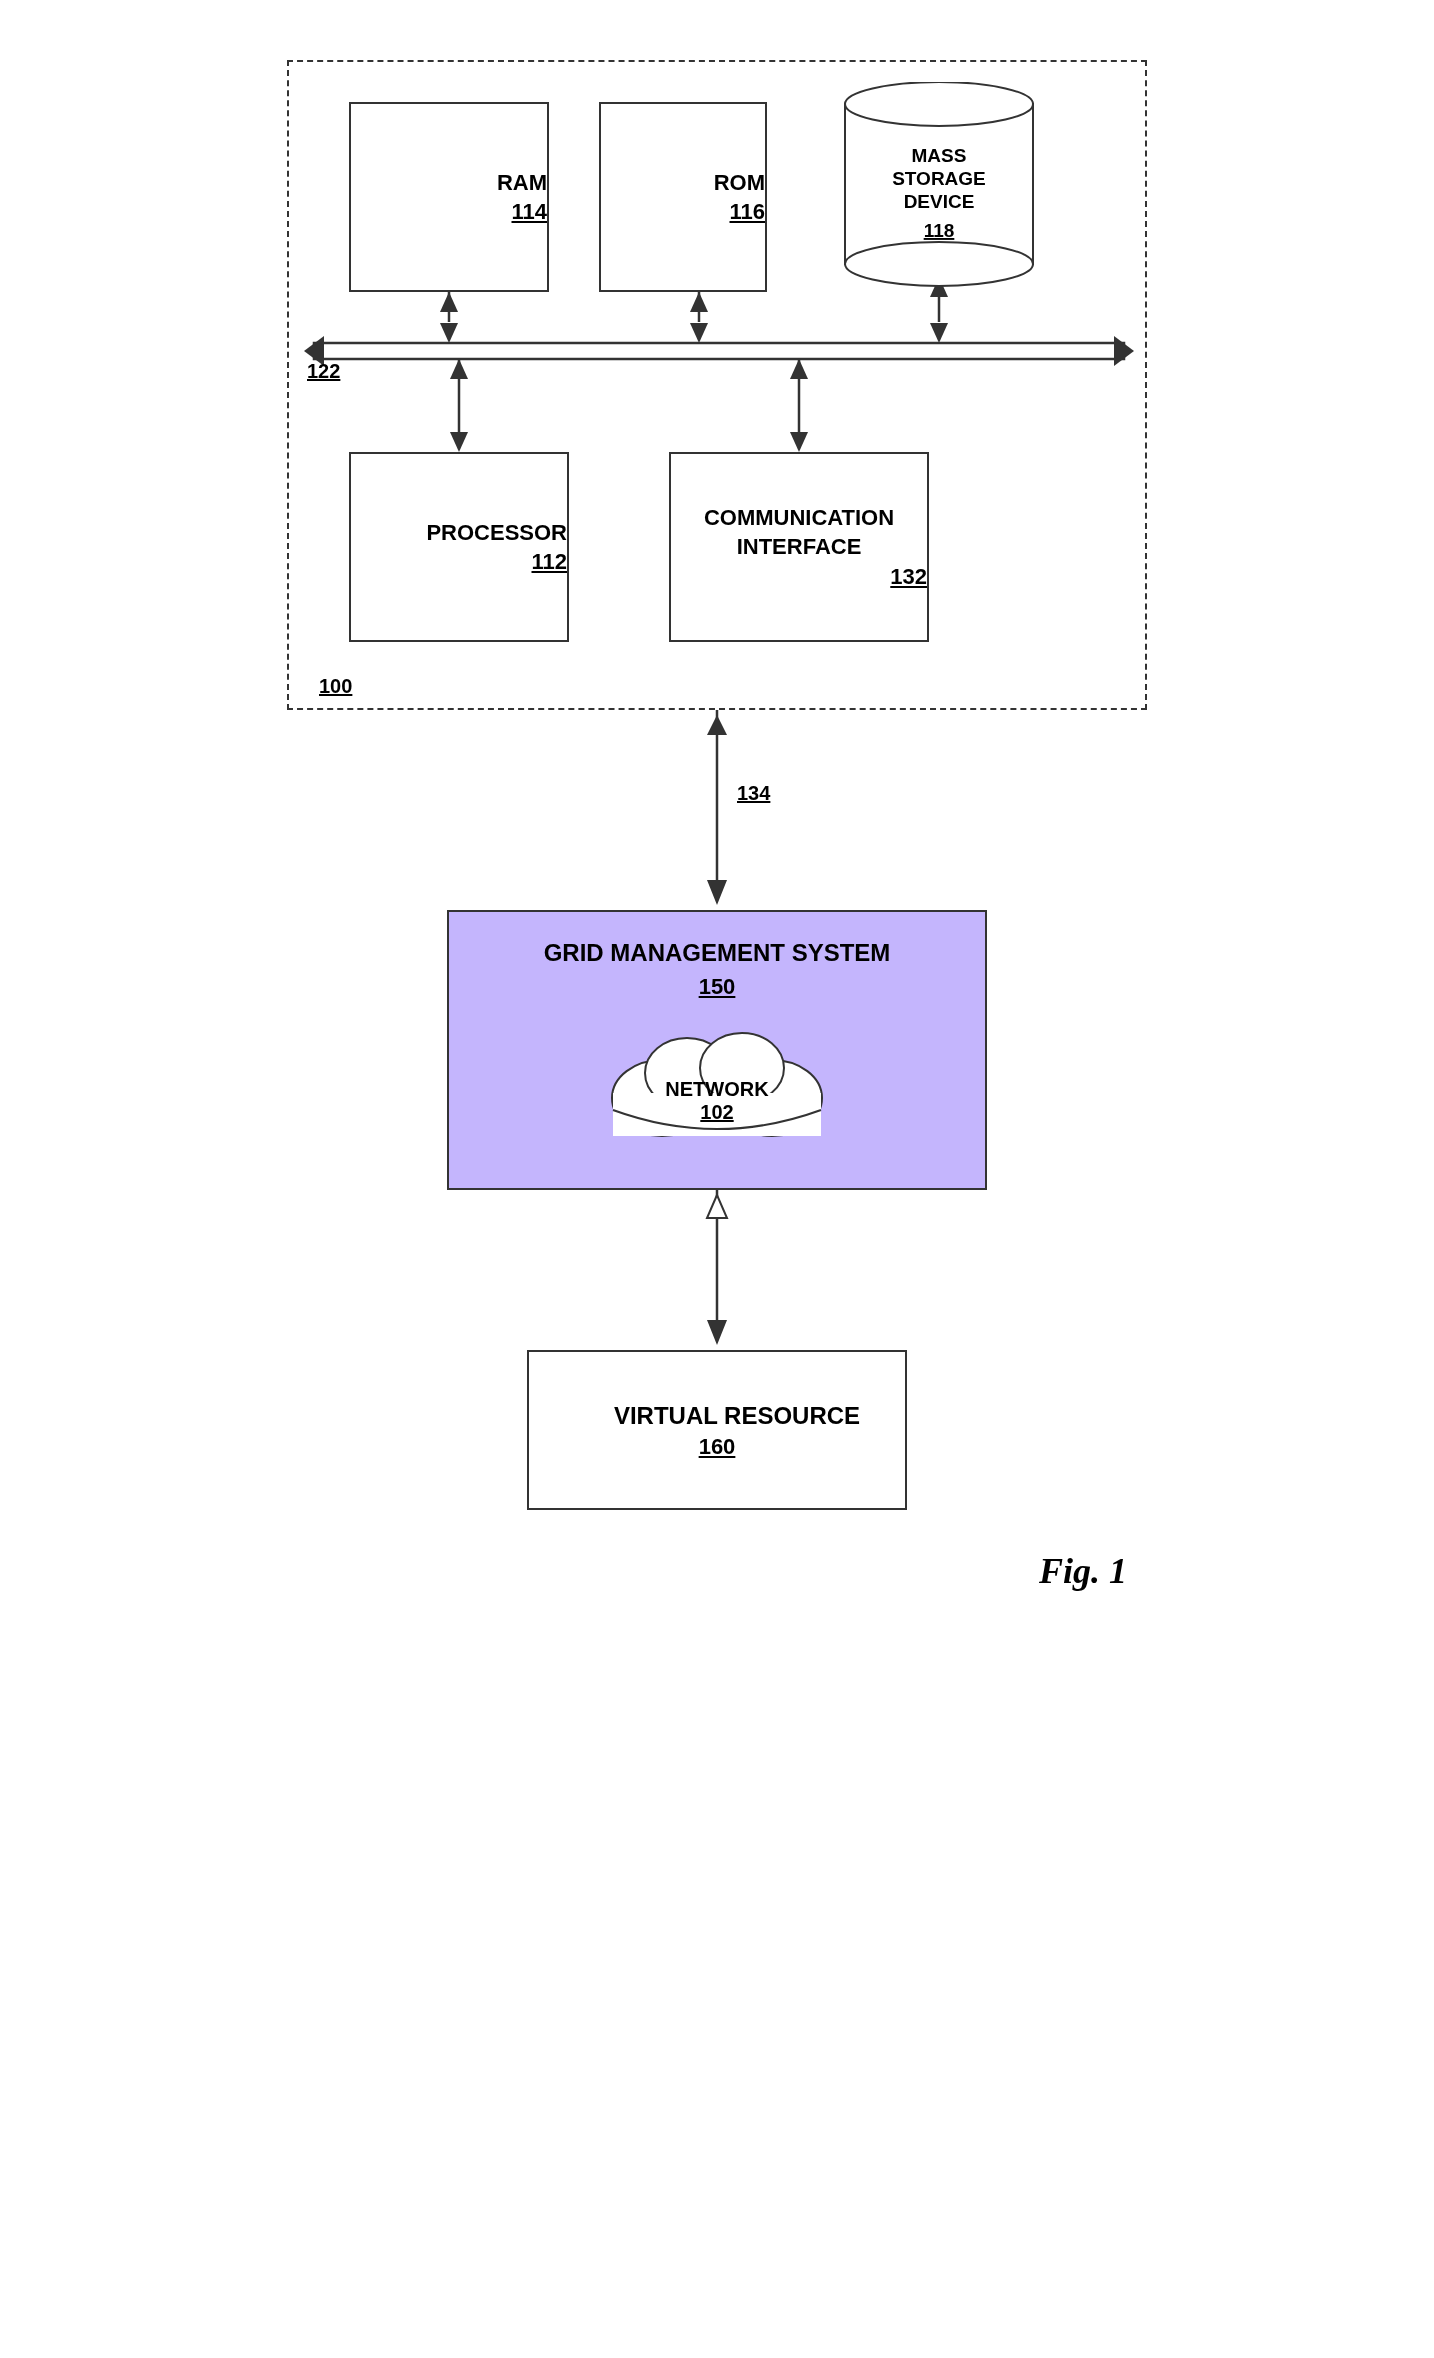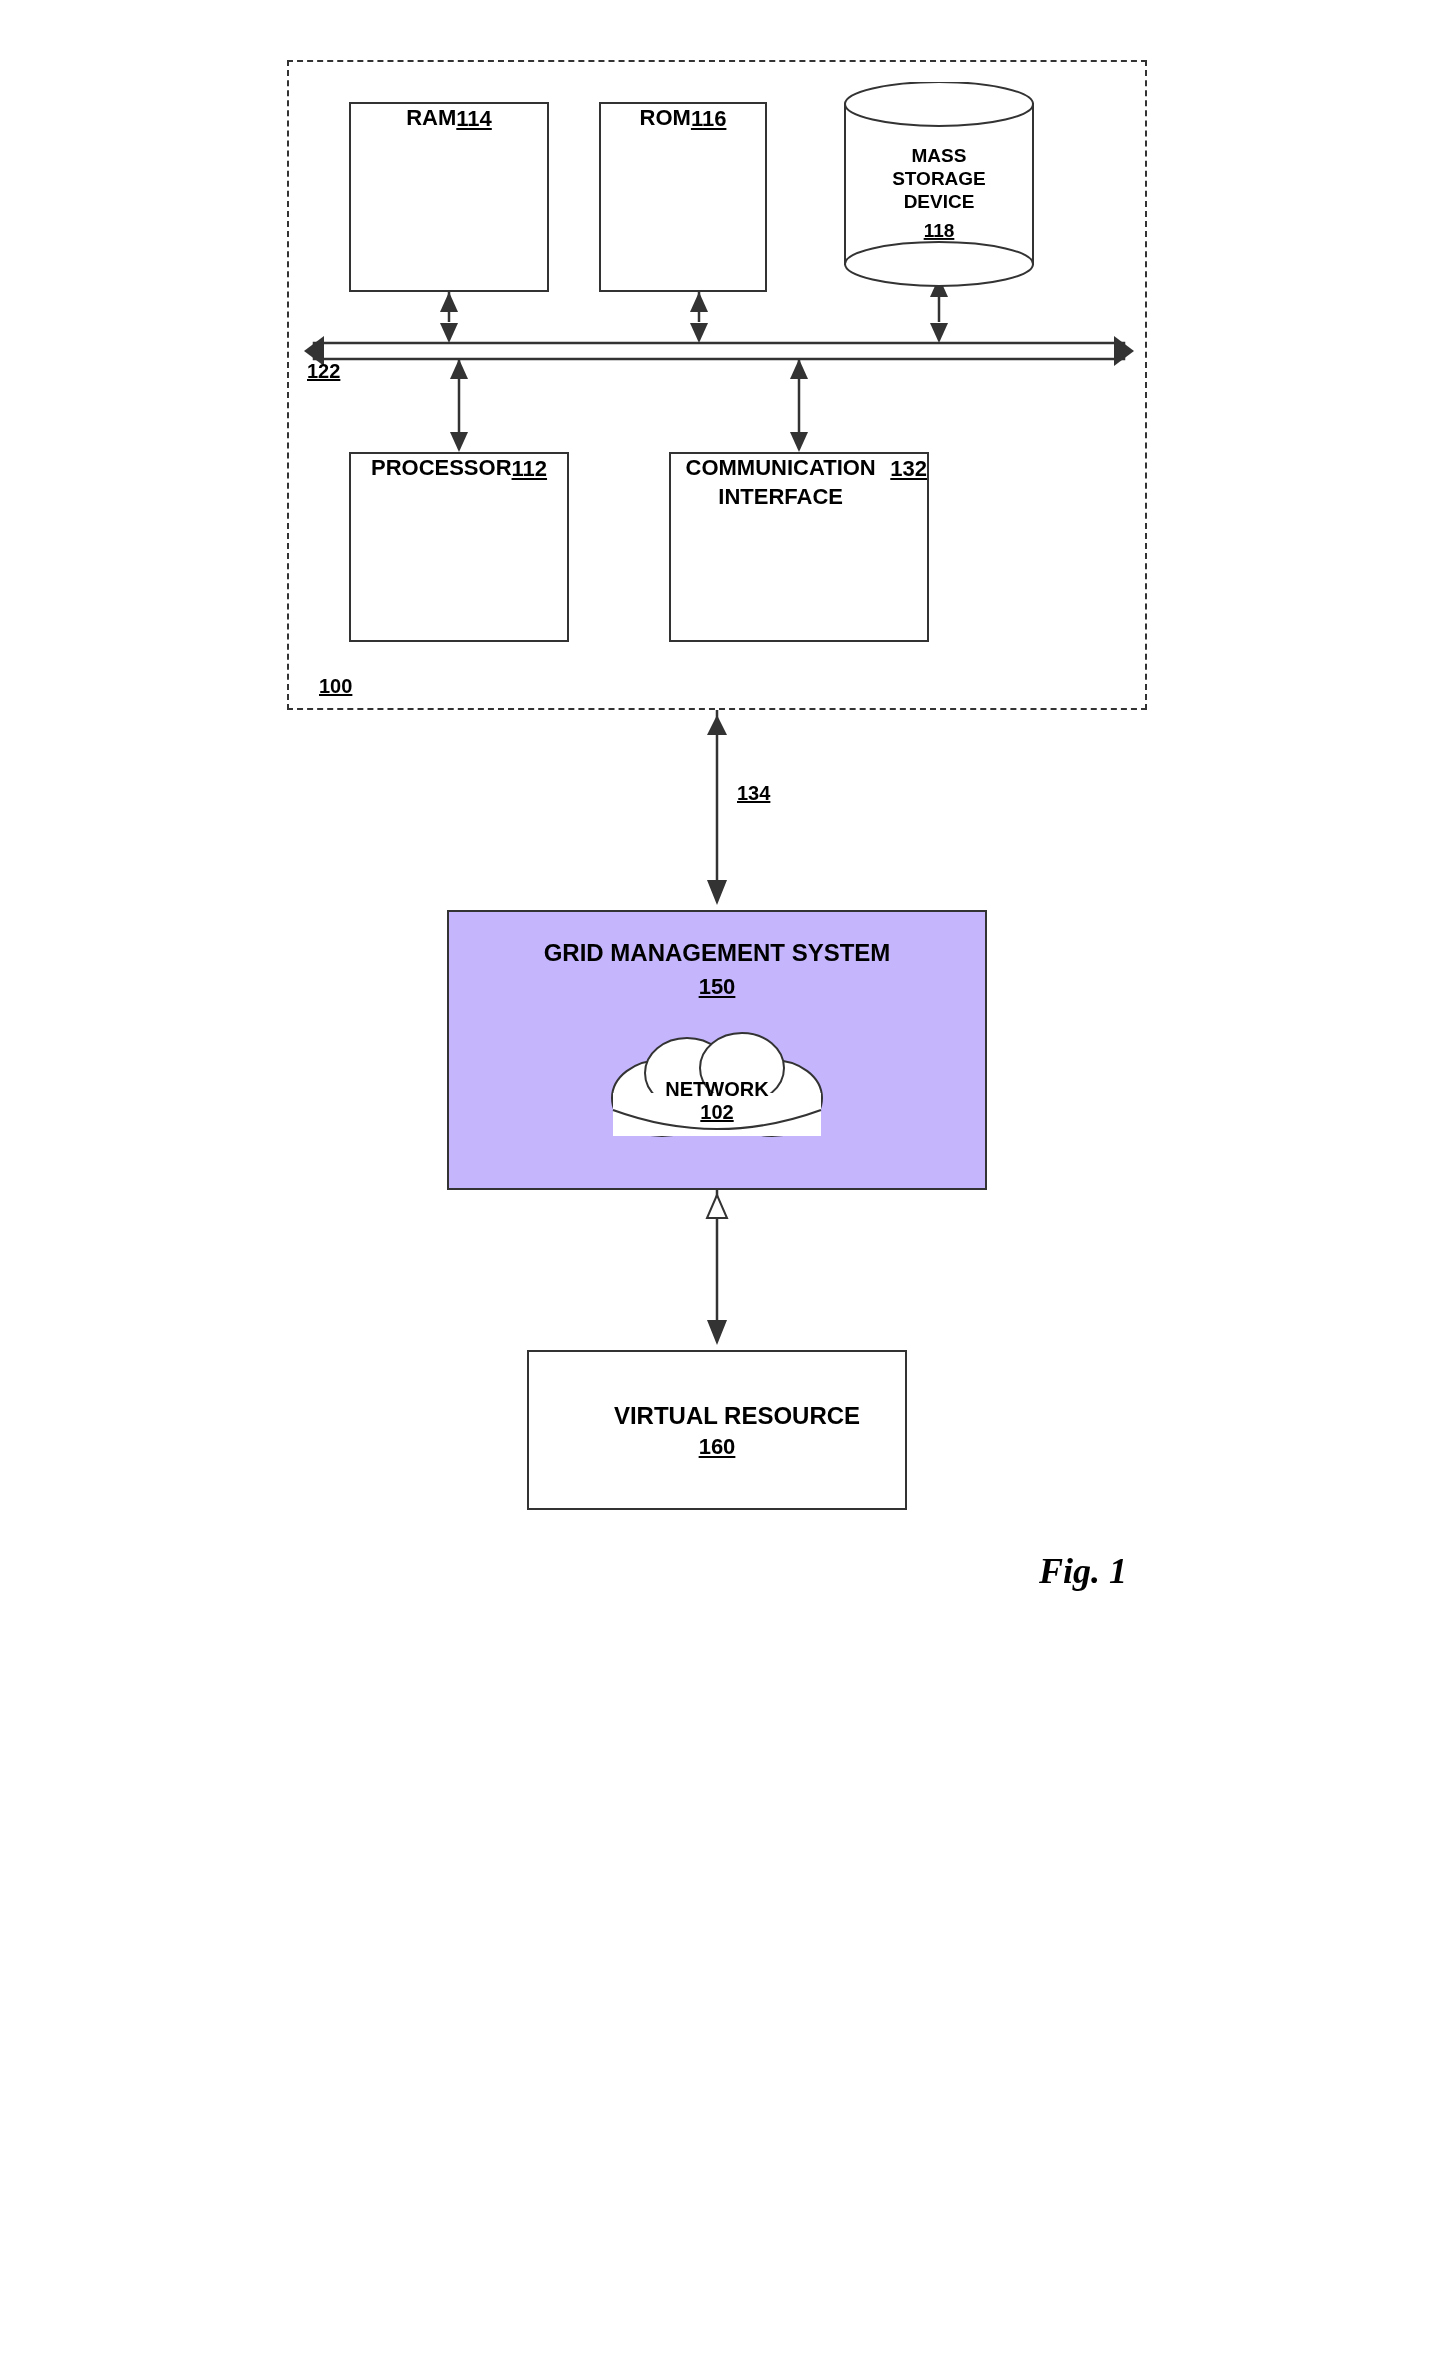--- a/index.html
+++ b/index.html
@@ -19,22 +19,22 @@
       position: relative;
       display: flex;
       justify-content: center;
     }
 
     
     .component-box {
       border: 2px solid #333;
       background: #fff;
       display: flex;
-      flex-direction: row;
-      align-items: flex-start;
+      flex-direction: column;
+      align-items: flex-end;
       justify-content: center;
       text-align: center;
       position: absolute;
     }
 
     .box-label {
       font-size: 22px;
       font-weight: bold;
       line-height: 1.3;
     }

